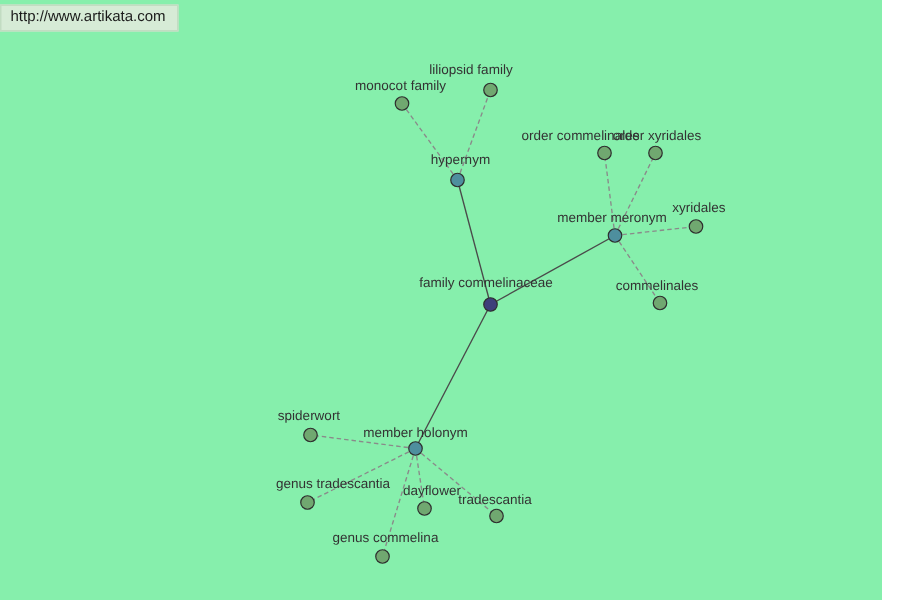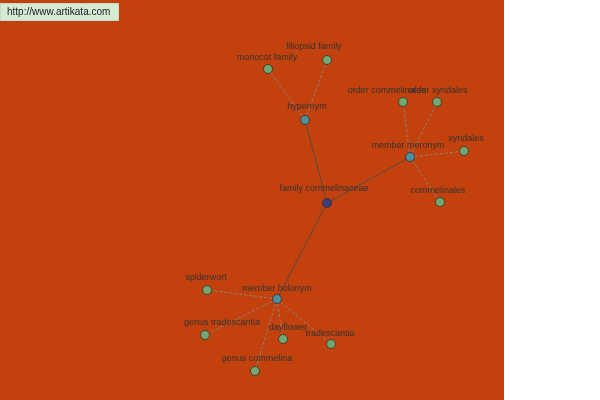--- a/index.html
+++ b/index.html
@@ -1,20 +1,20 @@
 <!DOCTYPE html>
 <html><head>
 <meta charset="utf-8">
 <style>
   html, body { margin: 0; padding: 0; background: #ffffff; }
   .page {
     position: relative;
-    width: 504px;
+    width: 588px;
     height: 400px;
-    background: #c2410c;
+    background: #86efac;
     font-family: "Liberation Sans", sans-serif;
     overflow: hidden;
   }
   .urlbar {
     position: absolute;
     left: 0;
     top: 3px;
     background: #d6ebd6;
     border: 1px solid #c2dcc2;
     padding: 2px 8px 3px 6px;

